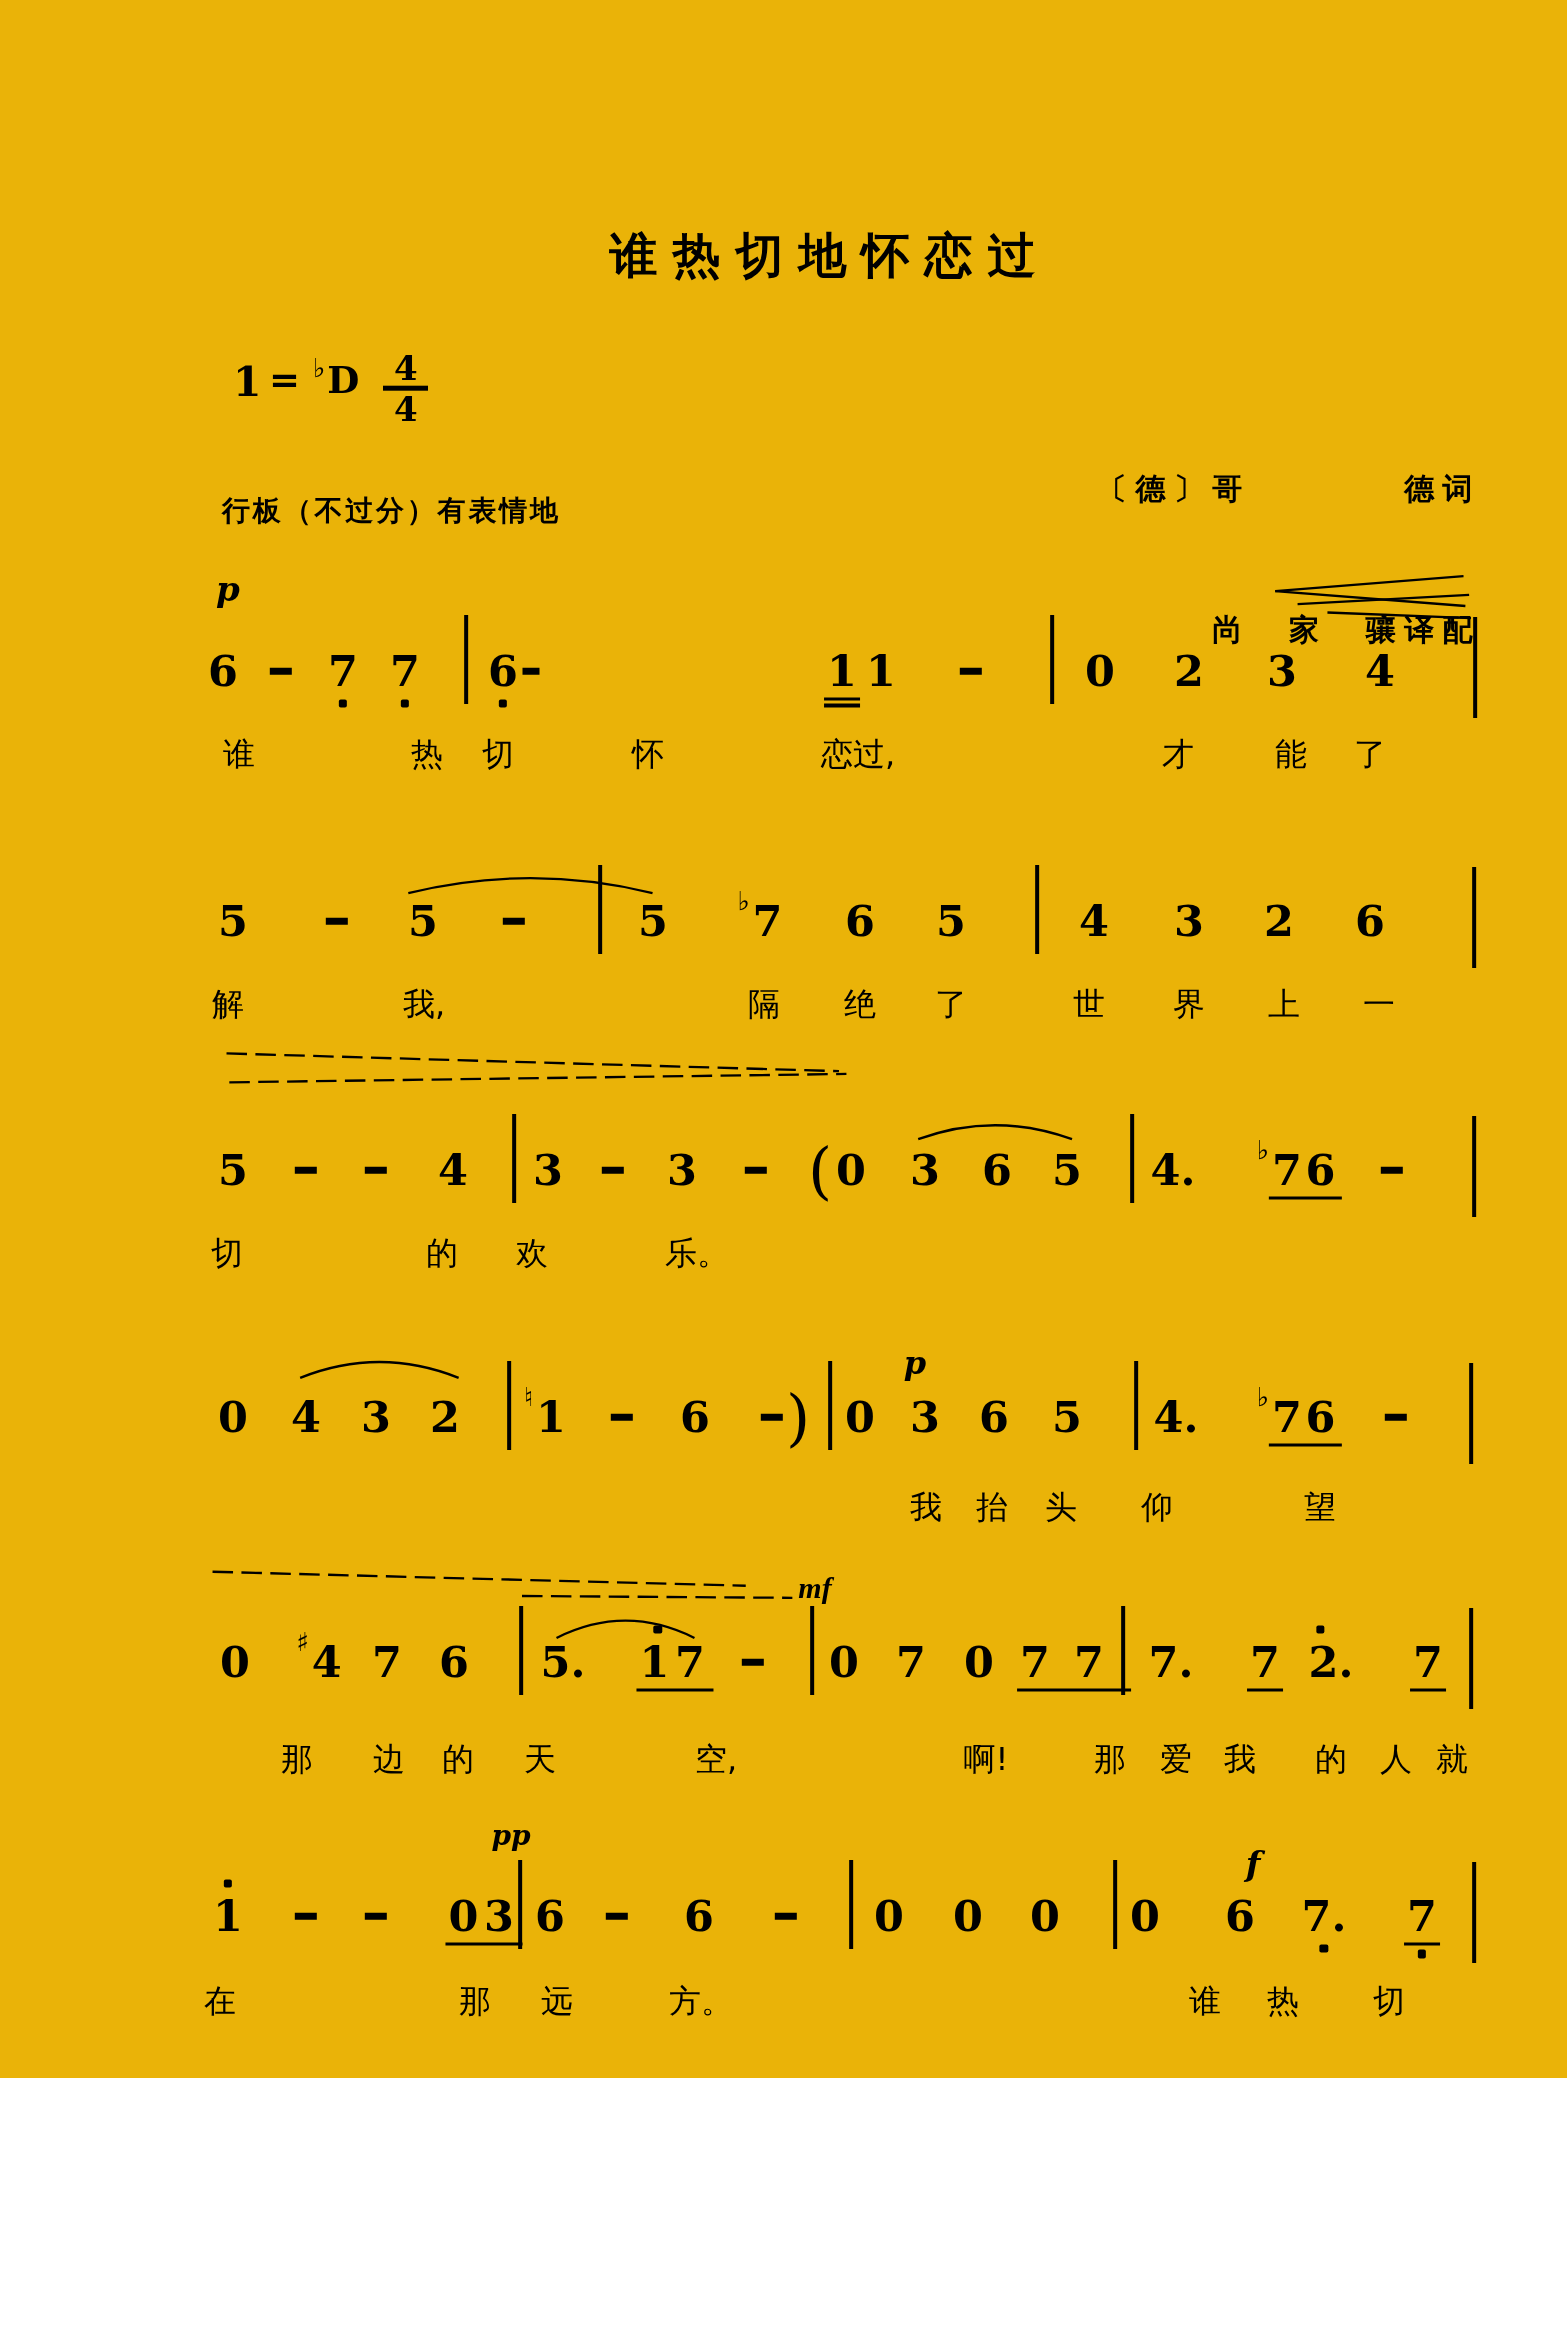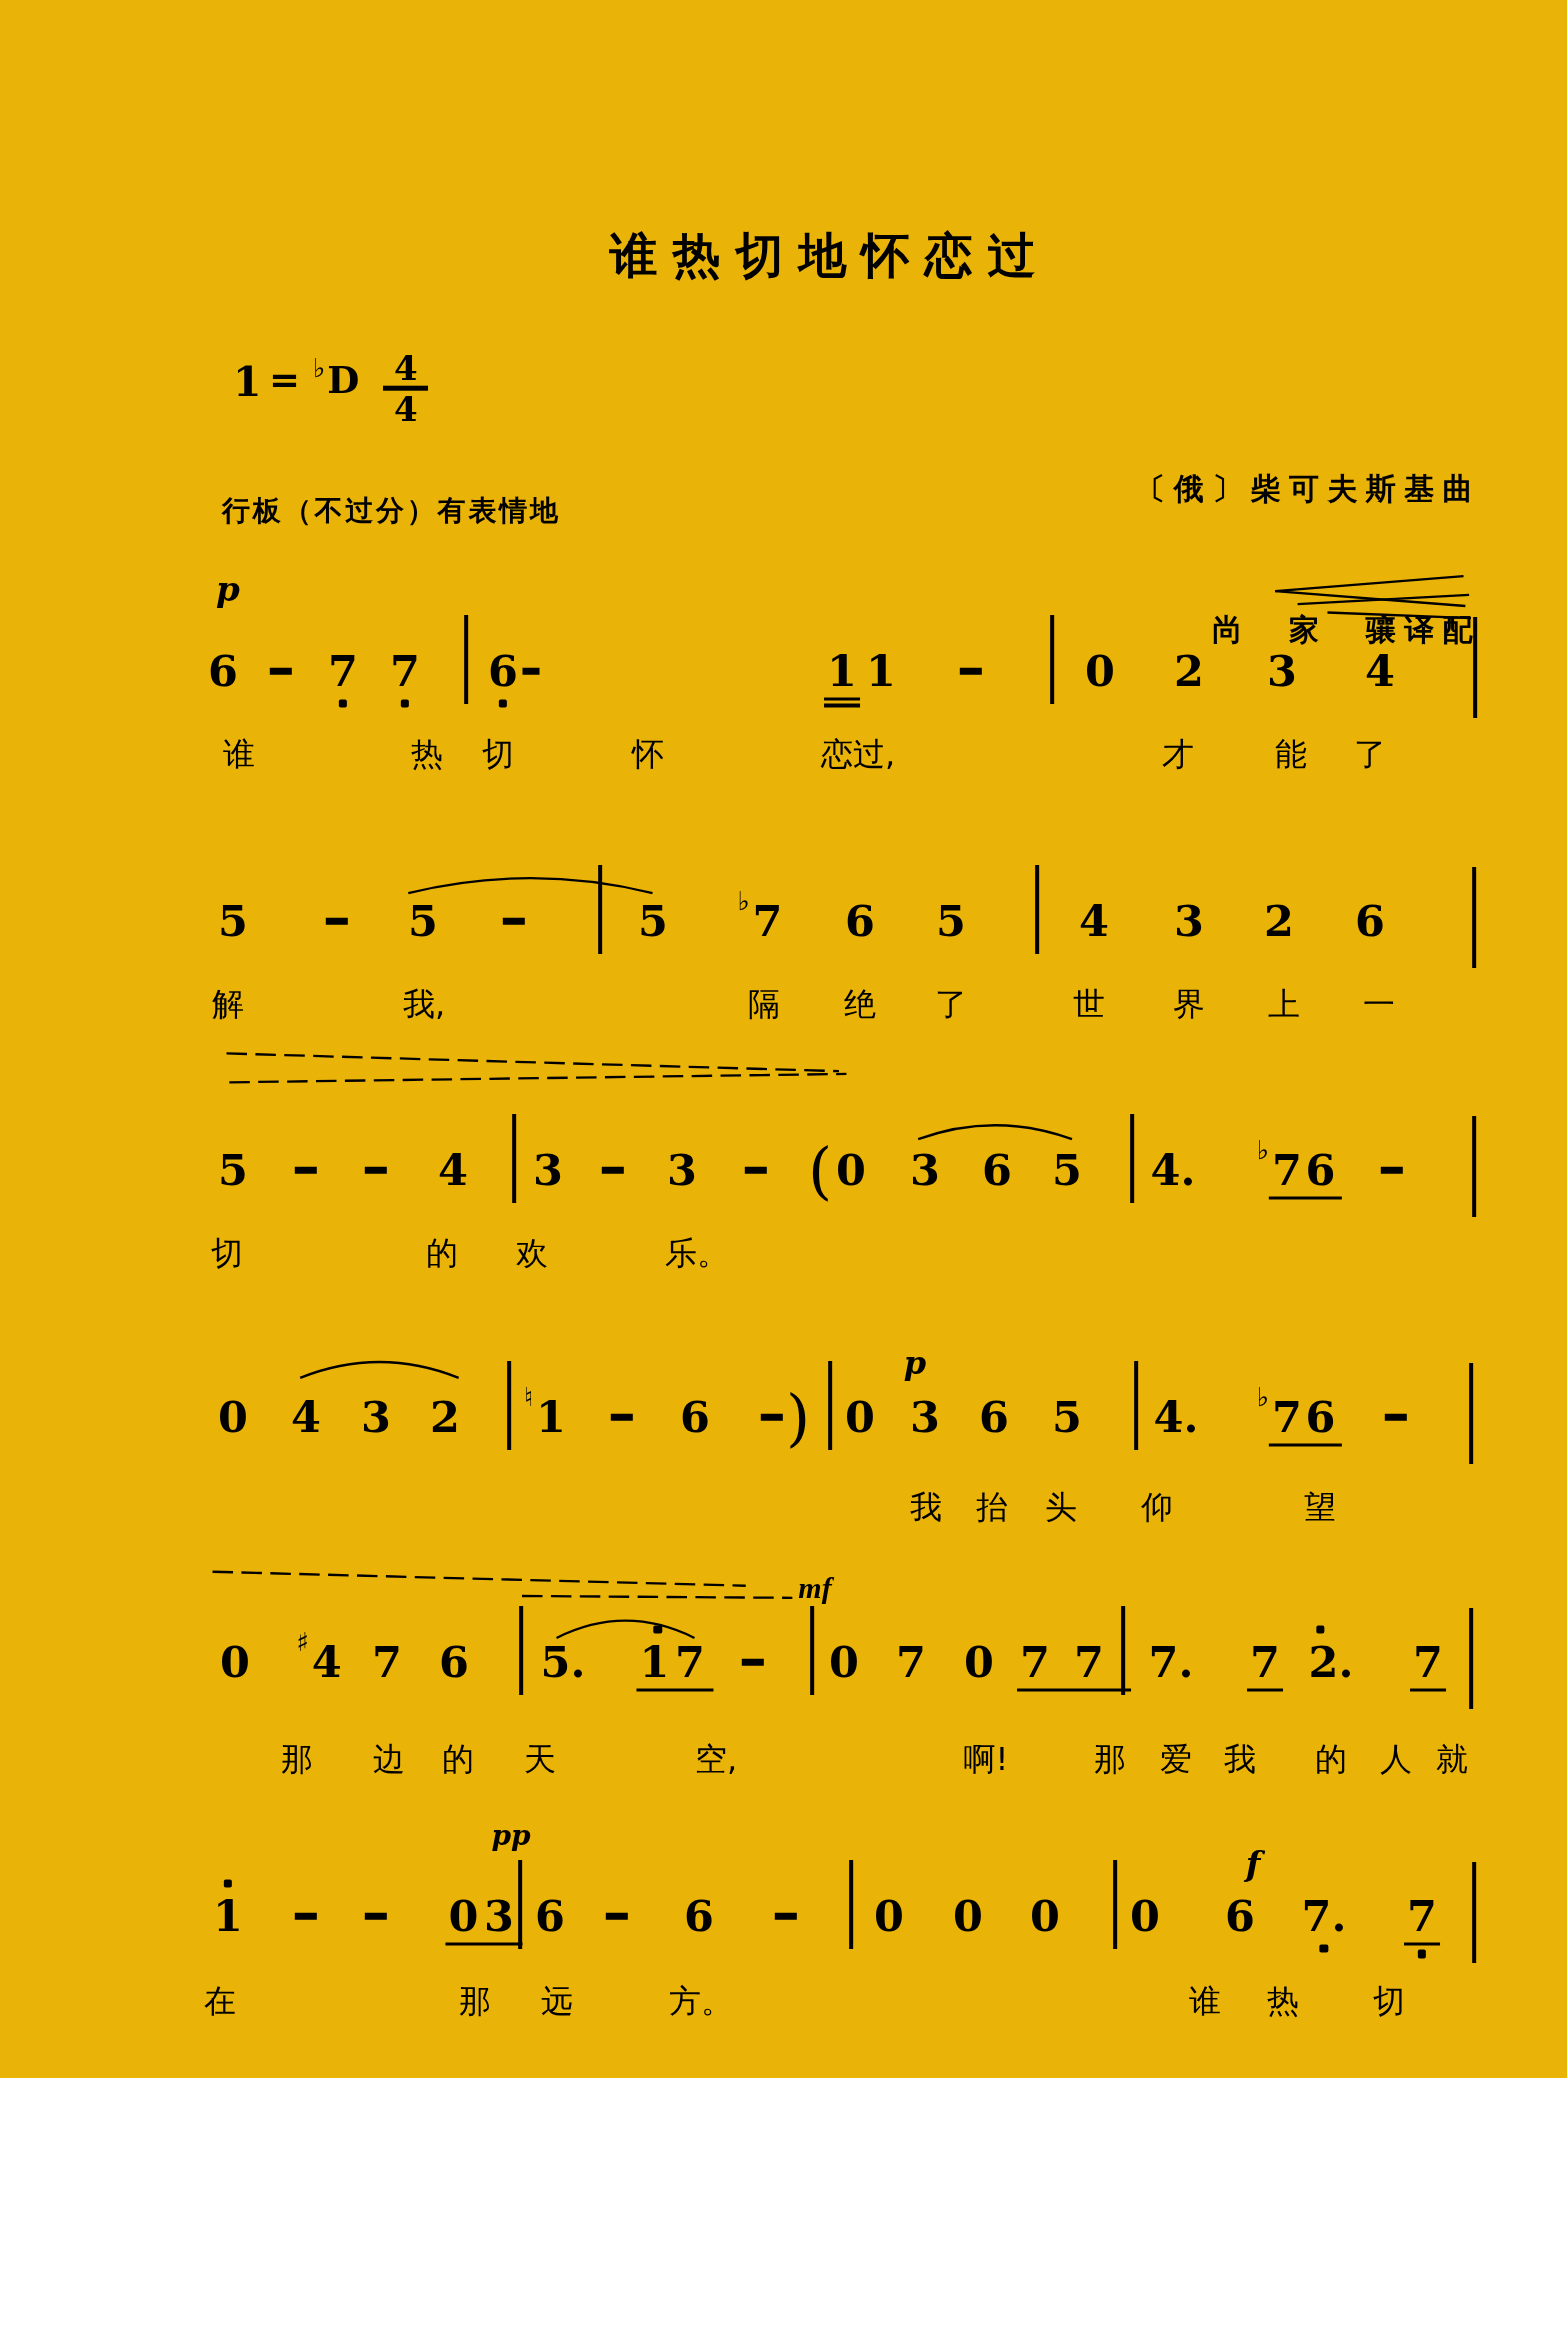--- a/index.html
+++ b/index.html
@@ -57,21 +57,21 @@
     <span class="flat">♭</span>
     <span class="letter">D</span>
     <span class="frac">
       <span>4</span>
       <span class="fbar"></span>
       <span>4</span>
     </span>
   </div>
 
   <div class="credits">
-    <div>〔俄〕柴可夫斯基曲</div>
+    <div>〔德〕哥　　　　德词</div>
     <div>尚　家　骧译配</div>
   </div>
 
   <div class="tempo">行板（不过分）有表情地</div>
 
   <div id="score">
     <svg id="marks-svg" width="1567" height="2339" viewBox="0 0 1681 2509">
         <line x1="1368" y1="634" x2="1570" y2="618" stroke="#000" stroke-width="2.5"></line>
         <line x1="1368" y1="634" x2="1572" y2="650" stroke="#000" stroke-width="2.5"></line>
         <line x1="1392" y1="648" x2="1576" y2="638" stroke="#000" stroke-width="2.5"></line>

